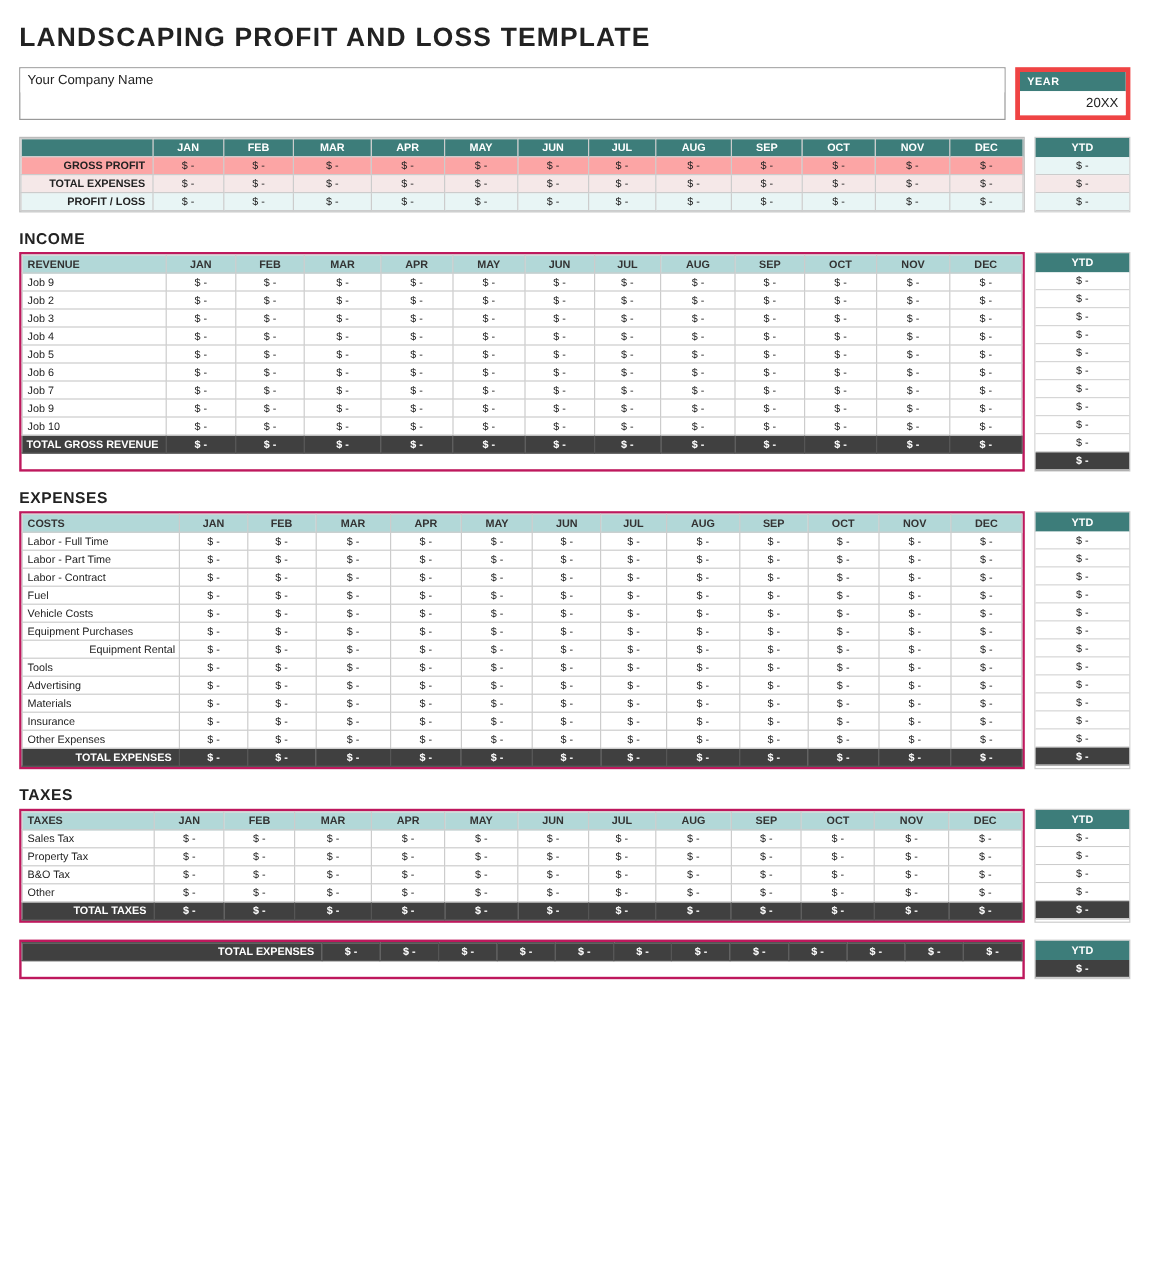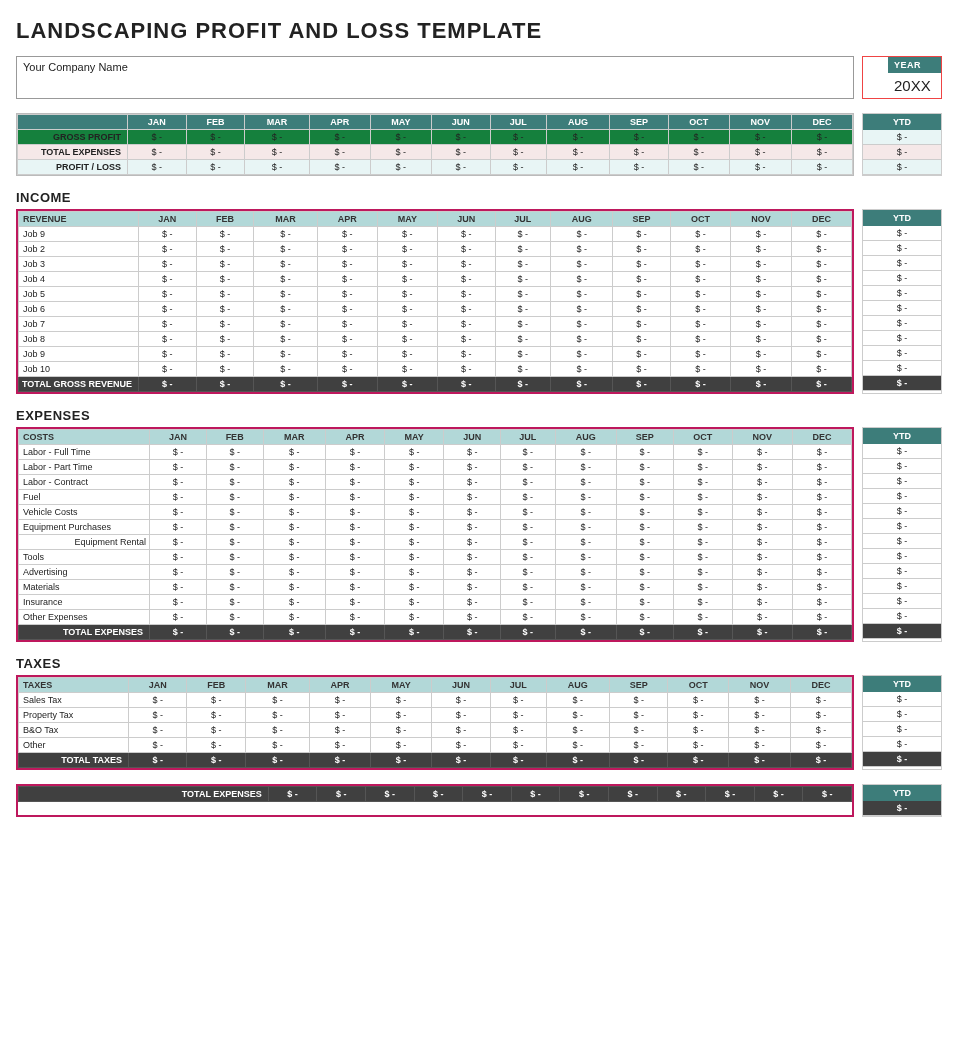--- a/index.html
+++ b/index.html
@@ -28,40 +28,39 @@
     .company-year-row {
       display: flex;
       gap: 8px;
       margin-bottom: 14px;
     }
     .company-box {
       flex: 1;
       border: 1px solid #999;
     }
     .year-box {
-      width: 80px;
-      border: 1px solid #ef4444;
-      padding-left: 25px;
+      width: 96px;
+      border: 4px solid #ef4444;
     }
     .box-header {
       background: #3d7d7a;
       color: #fff;
       font-weight: bold;
       font-size: 9px;
       padding: 3px 6px;
       letter-spacing: 0.5px;
     }
     .box-value {
       padding: 4px 6px;
       font-size: 11px;
       background: #fff;
     }
     .year-box .box-value {
-      text-align: left;
-      font-size: 15px;
+      text-align: right;
+      font-size: 11px;
     }
     
     .summary-wrap {
       display: flex;
       gap: 8px;
       margin-bottom: 14px;
     }
     .summary-table-container {
       flex: 1;
       border: 1px solid #bbb;
@@ -88,21 +87,21 @@
     .header-teal {
       background: #3d7d7a;
       color: #fff;
     }
     .header-light-teal {
       background: #b2d8d8;
       color: #333;
       font-weight: bold;
     }
     .row-gross {
-      background: #15803d;
+      background: #fca5a5;
     }
     .row-expenses-summary {
       background: #f5e8e8;
     }
     .row-profit {
       background: #e8f5f5;
     }
     .row-total {
       background: #404040;
       color: #fff;
@@ -386,35 +385,20 @@
             <td>$ -</td>
             <td>$ -</td>
             <td>$ -</td>
             <td>$ -</td>
             <td>$ -</td>
             <td>$ -</td>
             <td>$ -</td>
             <td>$ -</td>
           </tr>
           <tr>
-            <td style="text-align:left;padding-left:4px;">Job 8</td>
-            <td>$ -</td>
-            <td>$ -</td>
-            <td>$ -</td>
-            <td>$ -</td>
-            <td>$ -</td>
-            <td>$ -</td>
-            <td>$ -</td>
-            <td>$ -</td>
-            <td>$ -</td>
-            <td>$ -</td>
-            <td>$ -</td>
-            <td>$ -</td>
-          </tr>
-          <tr>
             <td style="text-align:left;padding-left:4px;">Job 9</td>
             <td>$ -</td>
             <td>$ -</td>
             <td>$ -</td>
             <td>$ -</td>
             <td>$ -</td>
             <td>$ -</td>
             <td>$ -</td>
             <td>$ -</td>
             <td>$ -</td>

